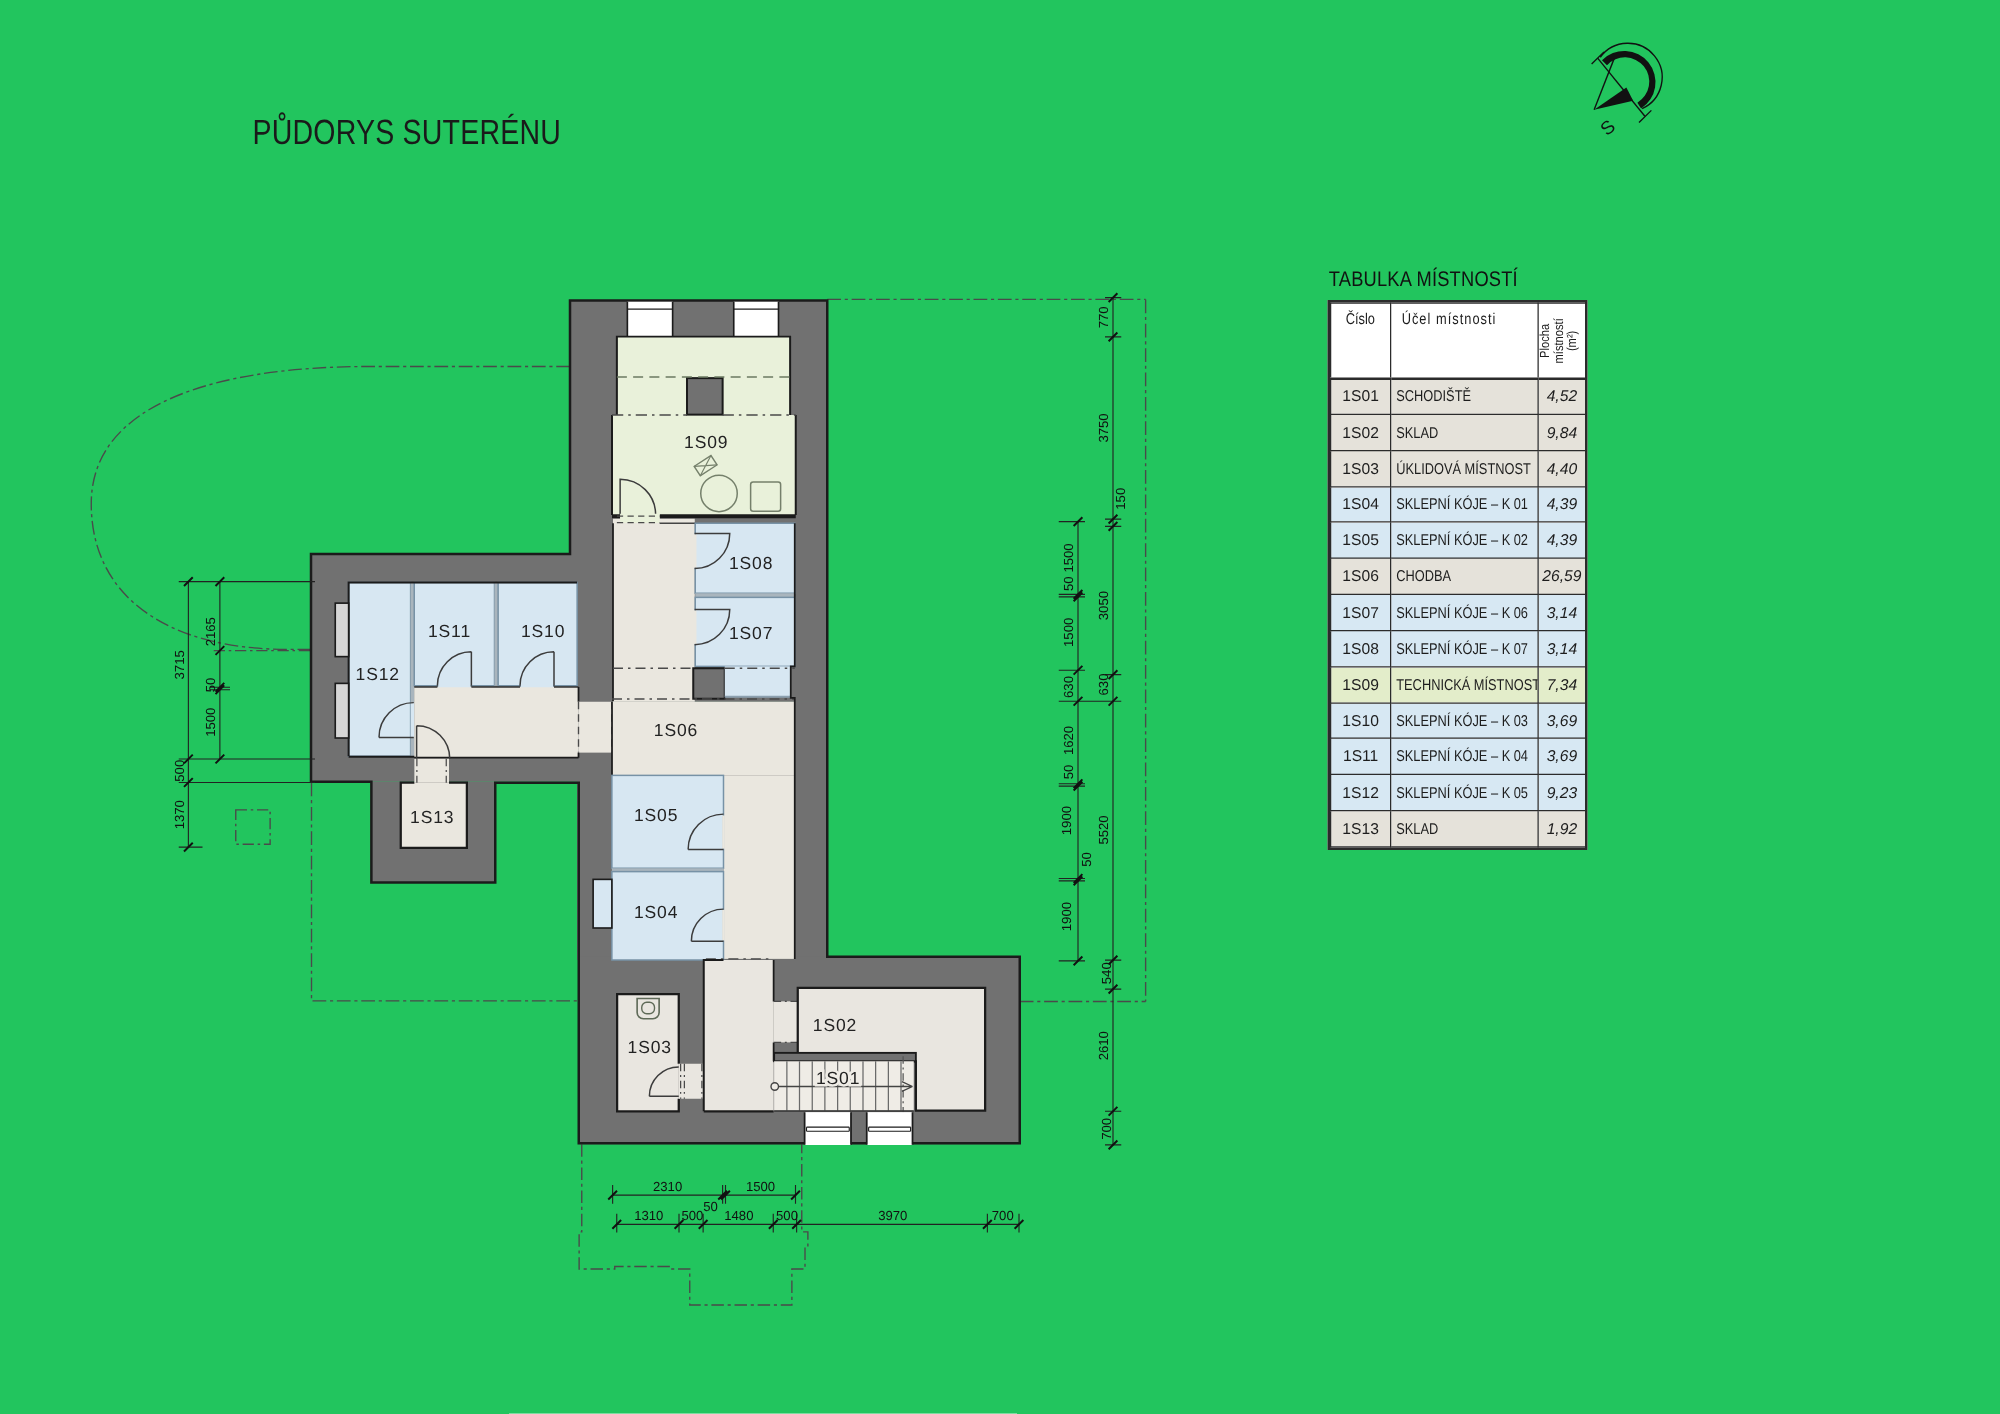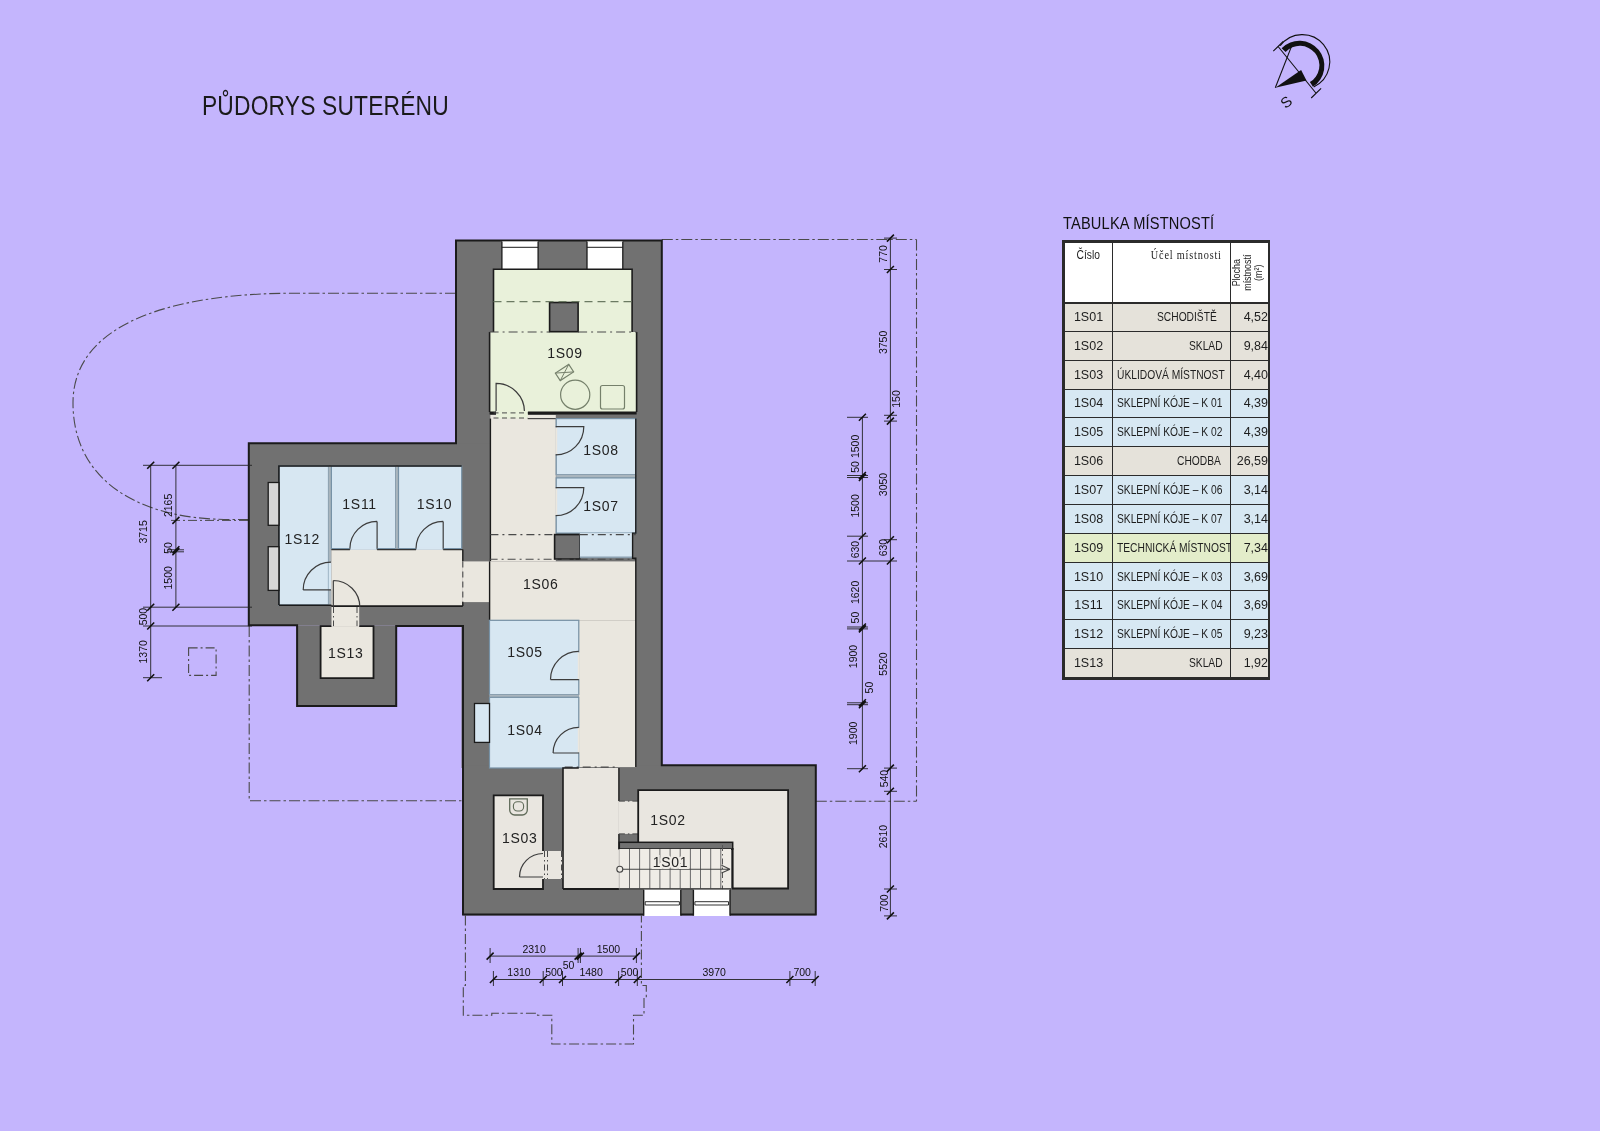--- a/index.html
+++ b/index.html
@@ -1,29 +1,29 @@
 <!DOCTYPE html>
 <html><head>
 <meta charset="utf-8">
 <style>
   html,body{margin:0;padding:0;background:#ffffff;}
-  #page{position:relative;width:1600px;height:1131px;background:#c4b5fd;overflow:hidden;
+  #page{position:relative;width:1600px;height:1131px;background:#22c55e;overflow:hidden;
         font-family:"Liberation Sans", sans-serif;}
   svg{position:absolute;left:0;top:0;}
   .rlabel{font-family:"Liberation Sans",sans-serif;font-size:14px;fill:#222;letter-spacing:0.7px;}
   .dim{font-family:"Liberation Sans",sans-serif;font-size:10.5px;fill:#111;}
   .cad{display:inline-block;transform:scaleX(0.82);transform-origin:center;white-space:nowrap;}
   td.c2 .cad{transform-origin:left center;}
   .cad2{display:inline-block;transform:scaleX(0.85);transform-origin:center;}
   table tr{height:28.85px;}
   table td{border:1.2px solid #2b2b2b;padding:0;overflow:hidden;}
   td.bb{border-bottom:2px solid #2b2b2b;}
   td.c1{text-align:center;}
-  td.c2{text-align:right;padding-left:4px;}
-  td.c3{text-align:right;}
+  td.c2{text-align:left;padding-left:4px;}
+  td.c3{text-align:center;font-style:italic;}
   tr.rbeige td{background:#e5e2da;}
   tr.rblue td{background:#d7e8f3;}
   tr.rgreen td{background:#e3edca;}
 </style>
 </head>
 <body>
 <div id="page">
 <svg width="1600" height="1131" viewBox="0 0 1600 1131">
 
 <g>
@@ -536,21 +536,21 @@
 <div style="position:absolute;left:1062px;top:240px;width:208px;border:2px solid #2b2b2b;box-sizing:border-box;background:#fff;">
 <table style="border-collapse:collapse;width:100%;table-layout:fixed;font-size:12.5px;color:#1d1d1d;">
 <colgroup>
           <col style="width:48px">
           <col style="width:118px">
           <col style="width:38px">
         </colgroup>
 <tbody>
           <tr style="height:60px;background:#fff;">
 <td class="bb" style="text-align:center;vertical-align:top;padding-top:5px;"><span class="cad">Číslo</span></td>
-<td class="bb" style="text-align:right;vertical-align:top;padding-top:5px;font-family:Liberation Serif, serif;"><span class="cad" style="letter-spacing:1px;">Účel místnosti</span></td>
+<td class="bb" style="text-align:left;vertical-align:top;padding-top:5px;"><span class="cad" style="letter-spacing:1px;">Účel místnosti</span></td>
 <td class="bb" style="position:relative;overflow:visible;">
               <div style="position:absolute;left:-13px;top:12px;width:62px;height:36px;transform:rotate(-90deg);transform-origin:center;font-size:10.5px;line-height:11px;text-align:center;letter-spacing:0px;"><span class="cad2">Plocha<br>místností<br>(m²)</span></div>
             </td>
 </tr>
 <tr class="rbeige">
             <td class="c1">1S01</td>
             <td class="c2"><span class="cad">SCHODIŠTĚ</span></td>
             <td class="c3">4,52</td>
           </tr>
 <tr class="rbeige">

